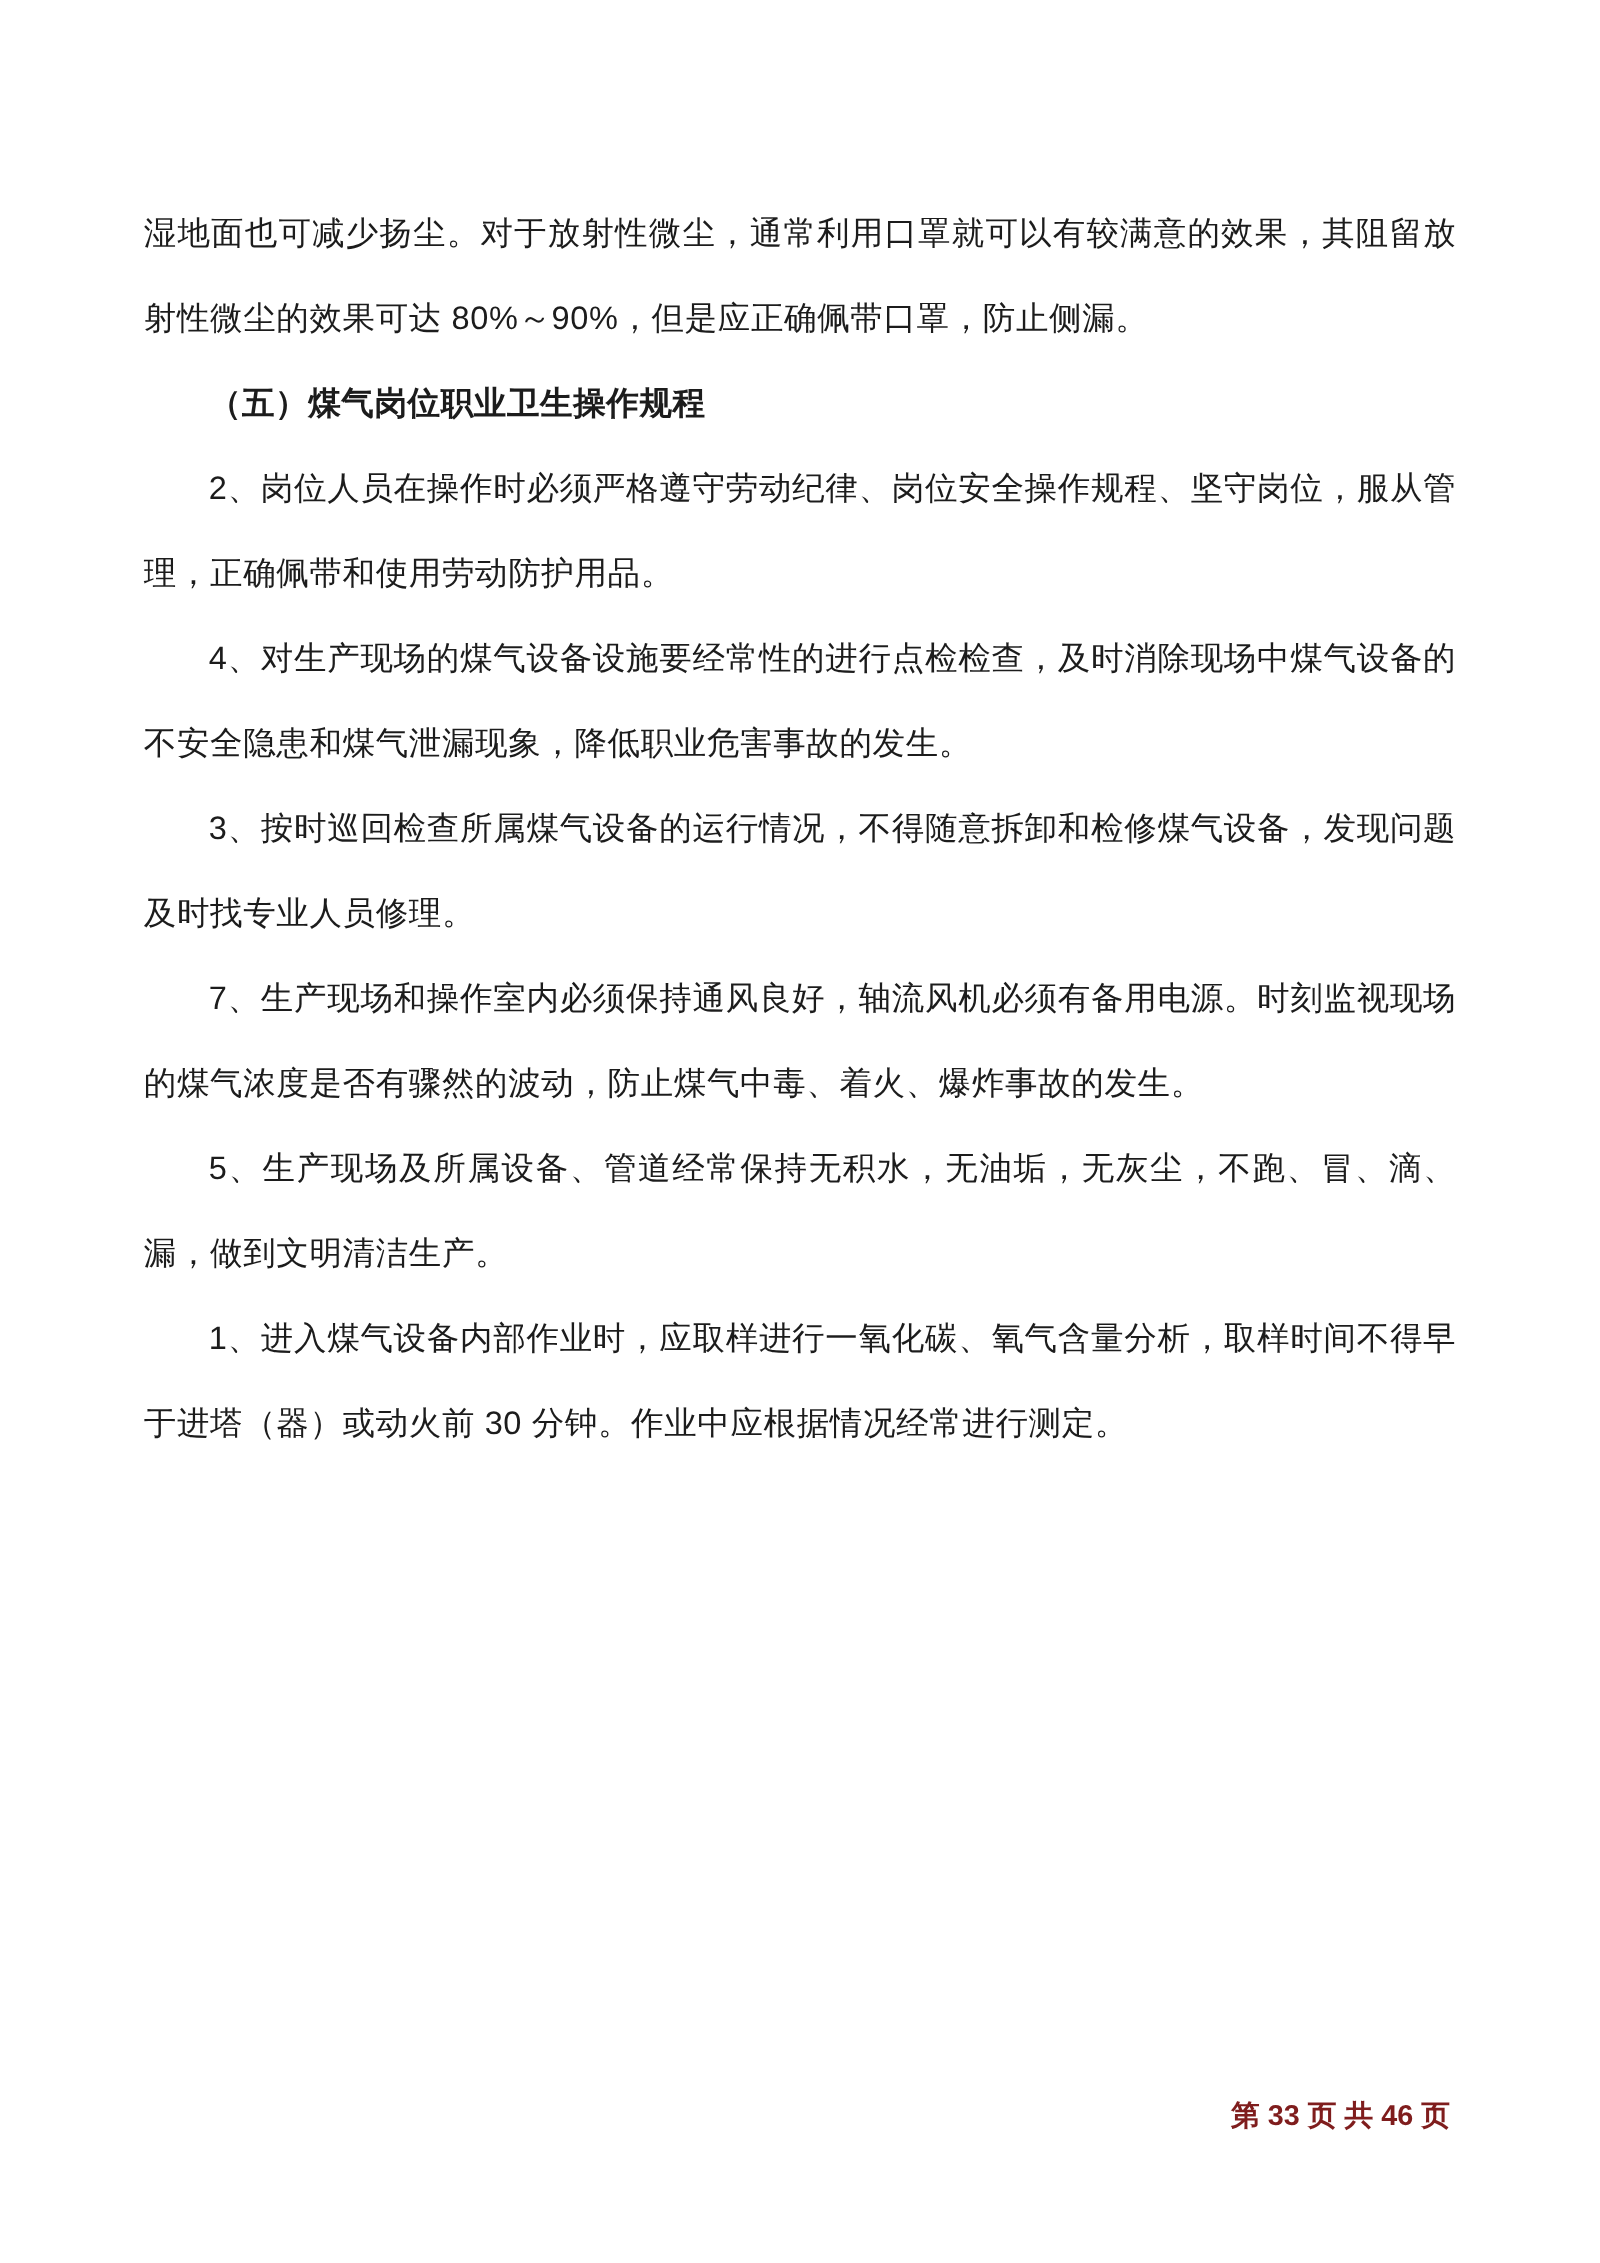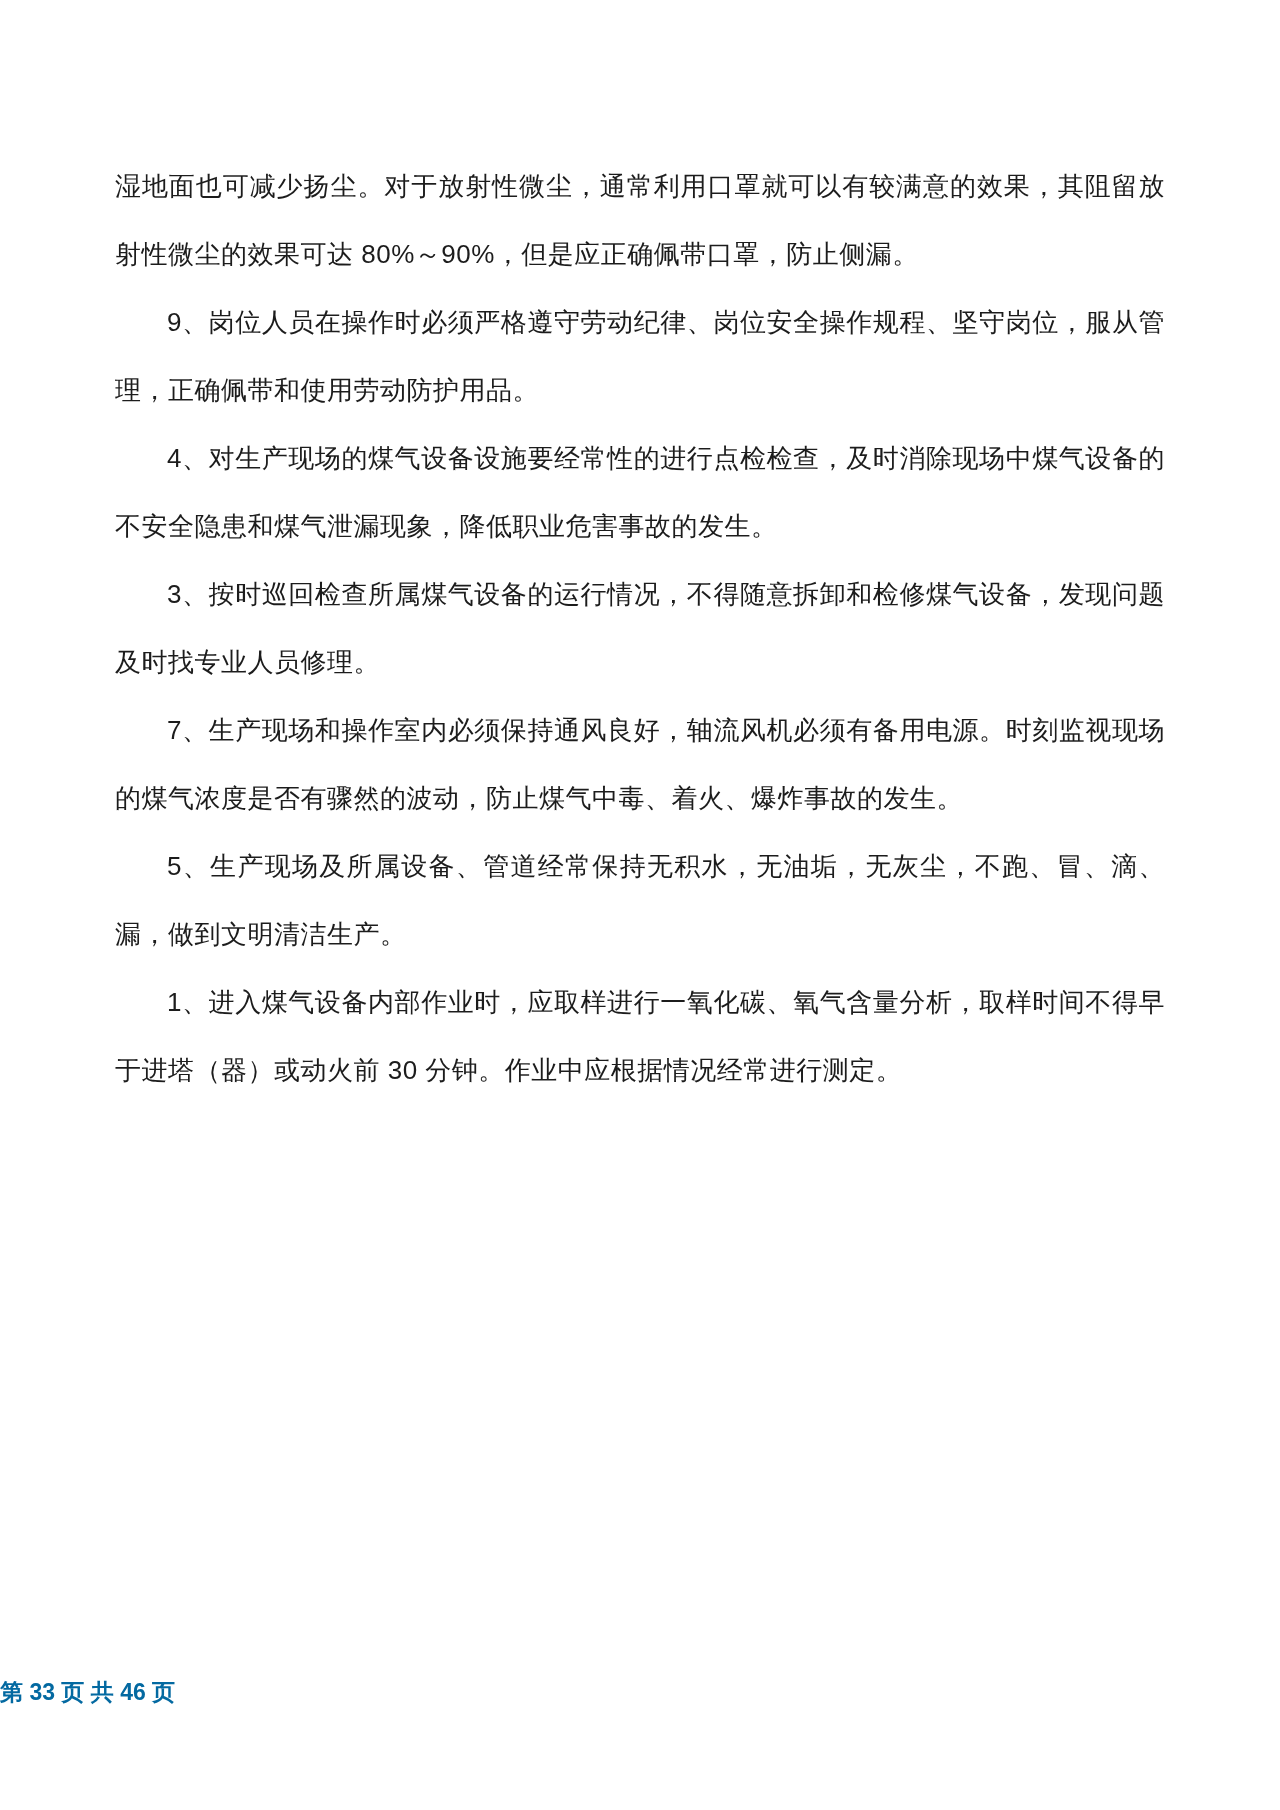--- a/index.html
+++ b/index.html
@@ -44,37 +44,38 @@
   }
   p.para-continued {
     
     text-align-last: justify;
   }
   .footer {
     position: absolute;
     top: 1672px;
     left: 0;
     width: 1160px;
-    text-align: left;
+    text-align: right;
     font-size: 23px;
     font-weight: bold;
     line-height: 40px;
-    color: #0369a1;
+    color: #7f1d1d;
   }
 </style>
 </head>
 <body>
 
 <div class="page">
 
   <div class="text-block">
     <p>湿地面也可减少扬尘。对于放射性微尘，通常利用口罩就可以有较满意的效果，其阻留放射性微尘的效果可达 80%～90%，但是应正确佩带口罩，防止侧漏。</p>
 
+    <p class="para-heading">（五）煤气岗位职业卫生操作规程</p>
 
-    <p class="para-indent">9、岗位人员在操作时必须严格遵守劳动纪律、岗位安全操作规程、坚守岗位，服从管理，正确佩带和使用劳动防护用品。</p>
+    <p class="para-indent">2、岗位人员在操作时必须严格遵守劳动纪律、岗位安全操作规程、坚守岗位，服从管理，正确佩带和使用劳动防护用品。</p>
 
     <p class="para-indent">4、对生产现场的煤气设备设施要经常性的进行点检检查，及时消除现场中煤气设备的不安全隐患和煤气泄漏现象，降低职业危害事故的发生。</p>
 
     <p class="para-indent">3、按时巡回检查所属煤气设备的运行情况，不得随意拆卸和检修煤气设备，发现问题及时找专业人员修理。</p>
 
     <p class="para-indent">7、生产现场和操作室内必须保持通风良好，轴流风机必须有备用电源。时刻监视现场的煤气浓度是否有骤然的波动，防止煤气中毒、着火、爆炸事故的发生。</p>
 
     <p class="para-indent">5、生产现场及所属设备、管道经常保持无积水，无油垢，无灰尘，不跑、冒、滴、漏，做到文明清洁生产。</p>
 
 

